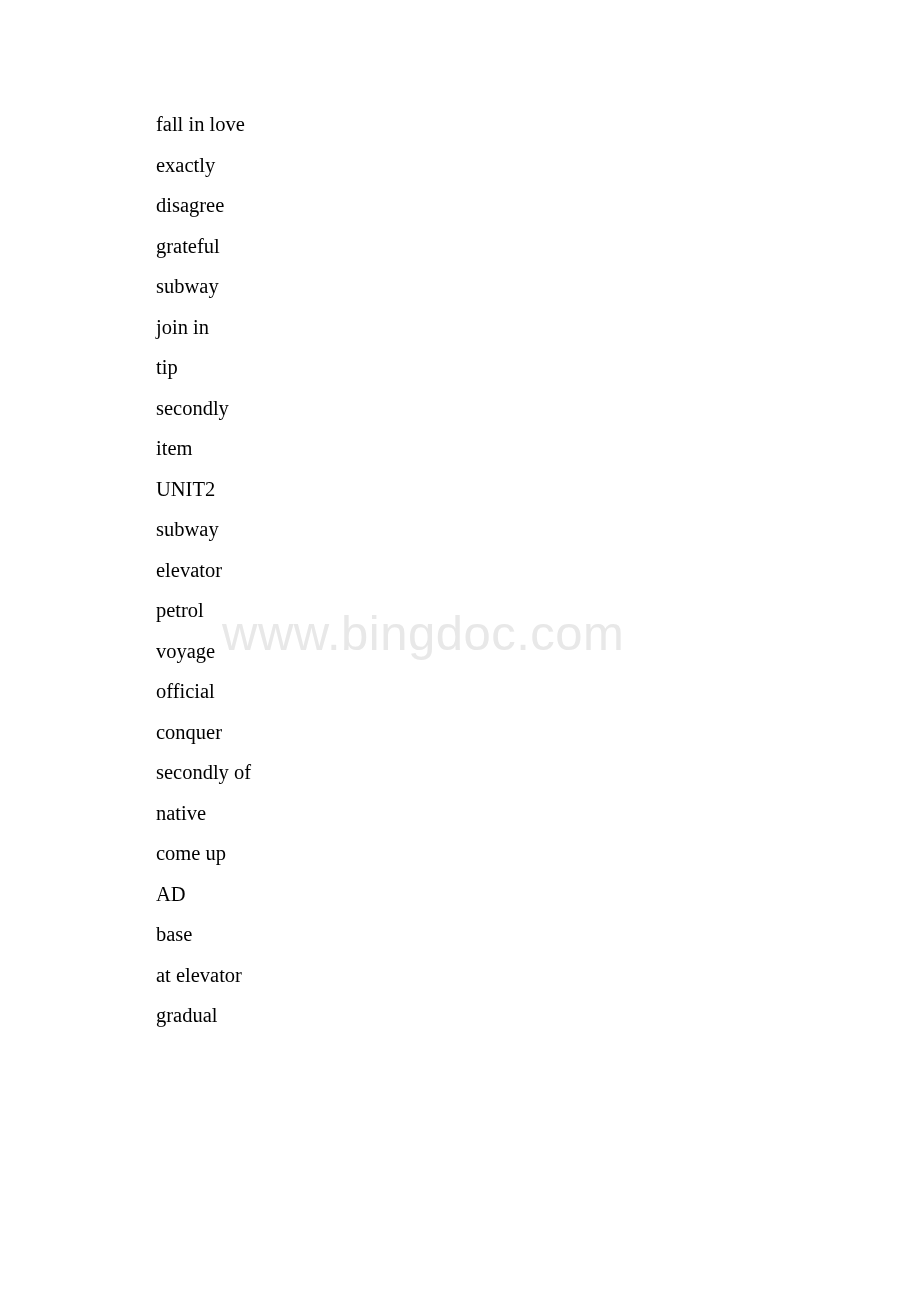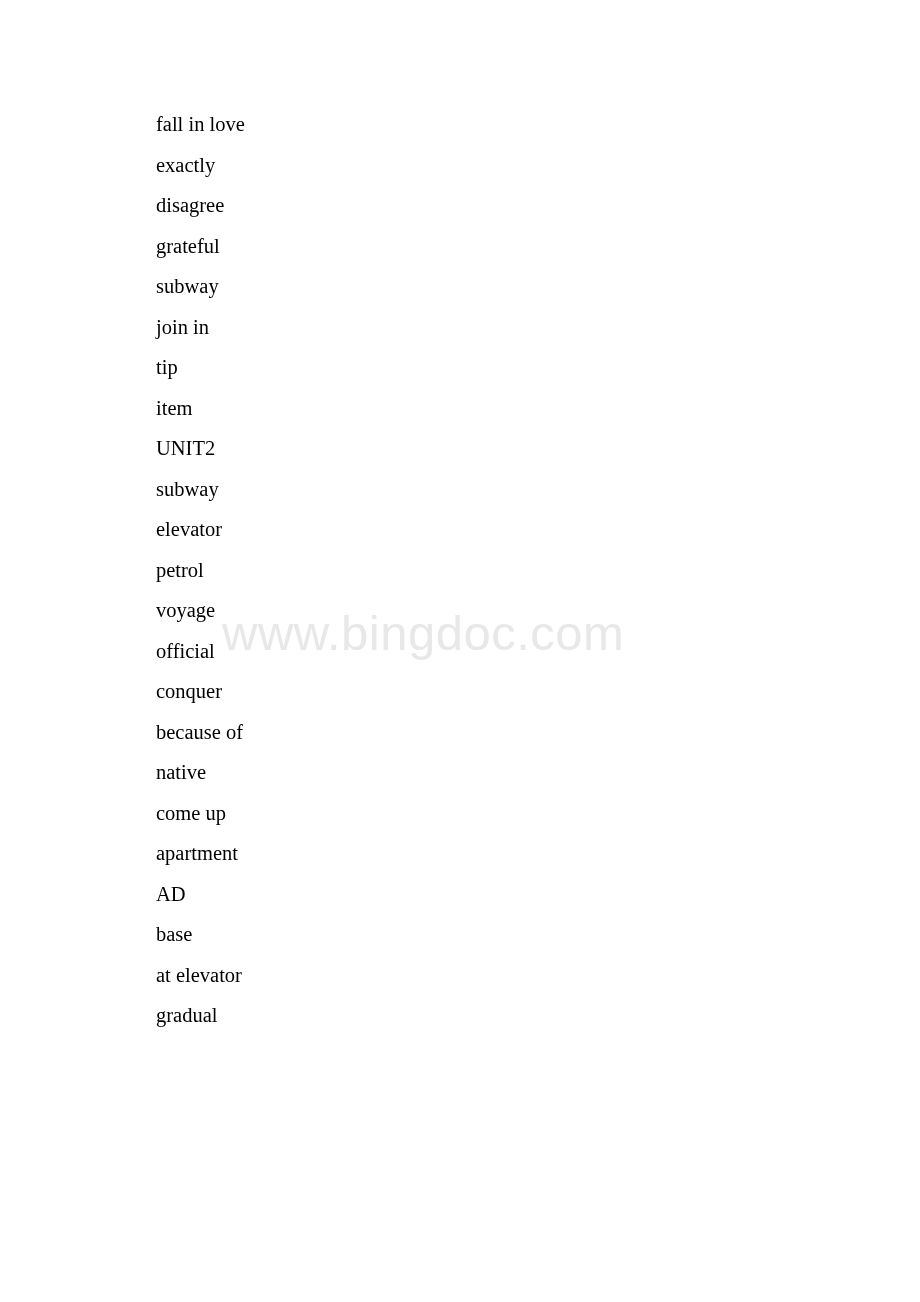--- a/index.html
+++ b/index.html
@@ -59,31 +59,31 @@
   <div class="watermark">www.bingdoc.com</div>
 
   <ul class="word-list">
       <li class="word-item">fall in love</li>
       <li class="word-item">exactly</li>
       <li class="word-item">disagree</li>
       <li class="word-item">grateful</li>
       <li class="word-item">subway</li>
       <li class="word-item">join in</li>
       <li class="word-item">tip</li>
+      <li class="word-item">secondly</li>
       <li class="word-item">item</li>
       <li class="word-item">UNIT2</li>
       <li class="word-item">subway</li>
       <li class="word-item">elevator</li>
       <li class="word-item">petrol</li>
       <li class="word-item">voyage</li>
       <li class="word-item">official</li>
       <li class="word-item">conquer</li>
-      <li class="word-item">because of</li>
+      <li class="word-item">secondly of</li>
       <li class="word-item">native</li>
       <li class="word-item">come up</li>
-      <li class="word-item">apartment</li>
       <li class="word-item">AD</li>
       <li class="word-item">base</li>
       <li class="word-item">at elevator</li>
       <li class="word-item">gradual</li>
     </ul>
 
 </div>
 
 </body></html>

